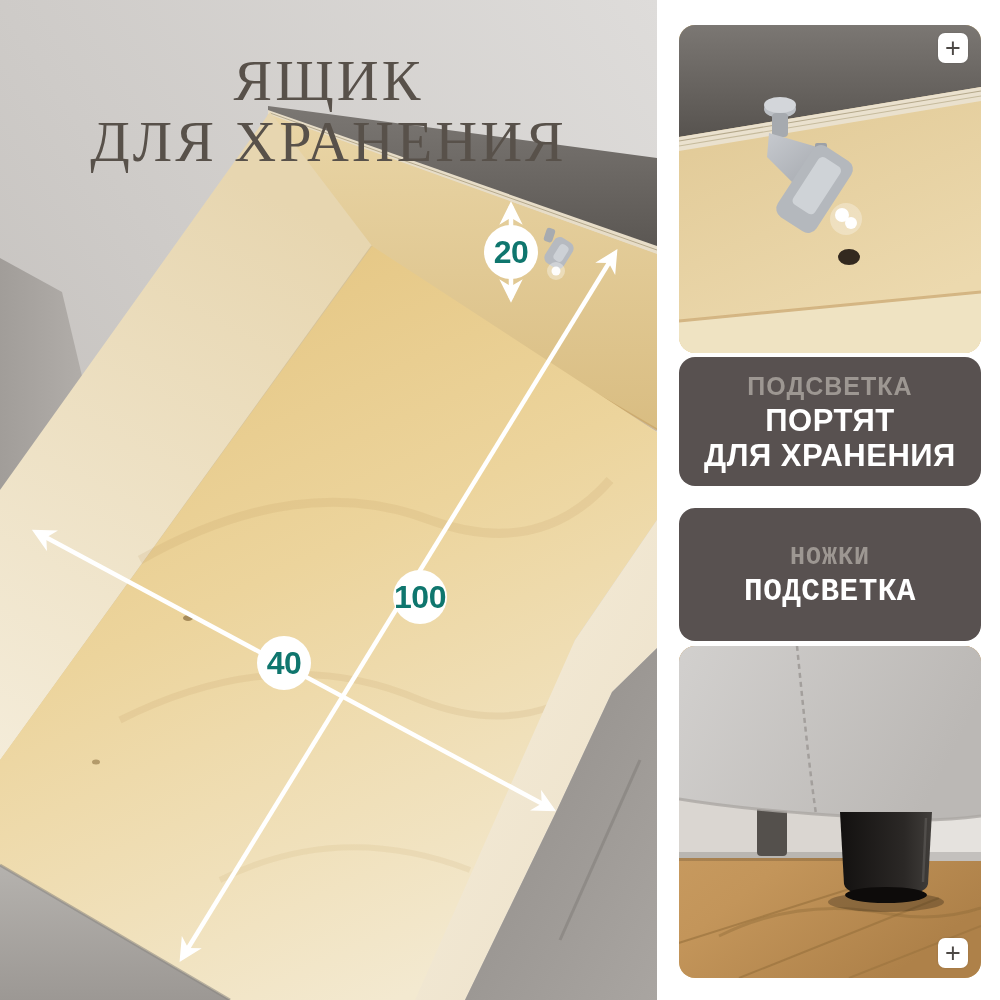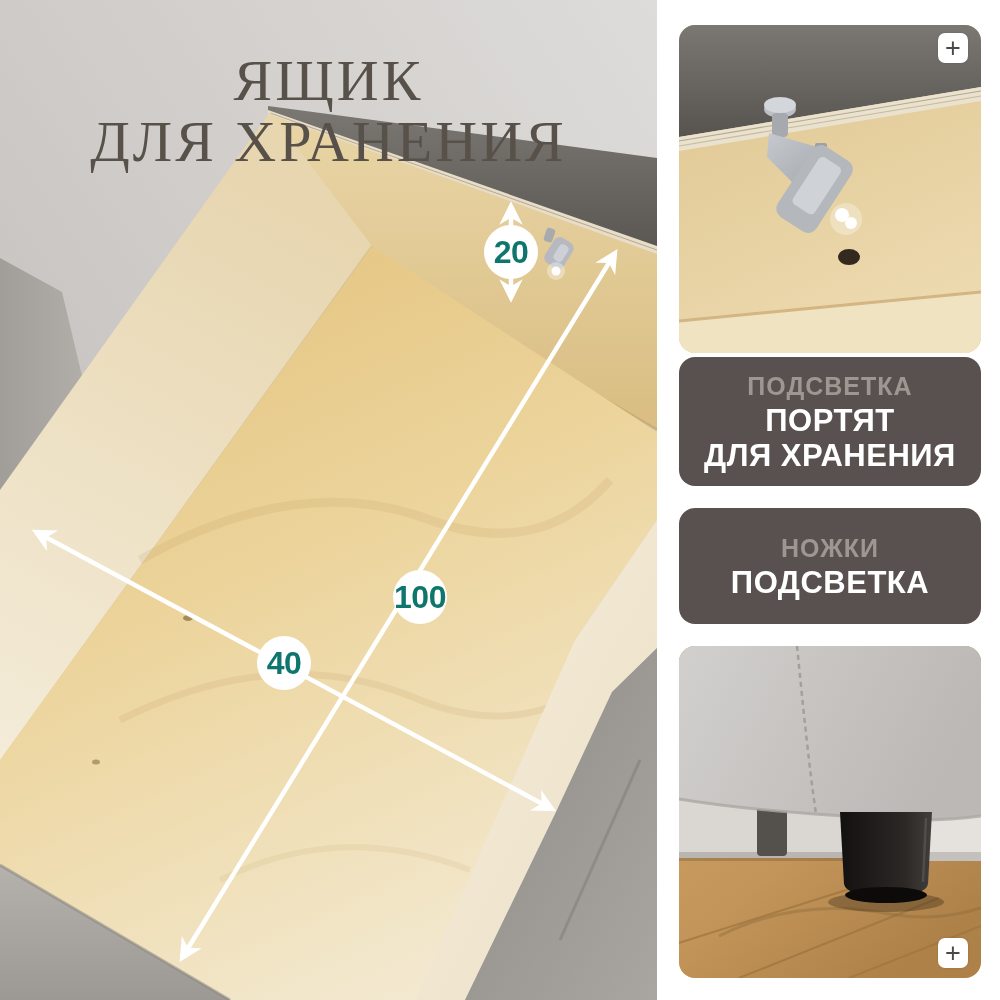--- a/index.html
+++ b/index.html
@@ -200,21 +200,21 @@
       <span>+</span>
     </div>
   </div>
 
   <div class="caption-panel" style="top:357px;height:129px;">
     <div class="caption-muted">ПОДСВЕТКА</div>
     <div class="caption-strong">ПОРТЯТ</div>
     <div class="caption-strong">ДЛЯ ХРАНЕНИЯ</div>
   </div>
 
-  <div class="caption-panel" style="top:508px;height:116px;">
+  <div class="caption-panel" style="top:508px;height:133px;font-family:Liberation Mono, monospace;">
     <div class="caption-muted">НОЖКИ</div>
     <div class="caption-strong">ПОДСВЕТКА</div>
   </div>
 
   <div class="photo-panel" style="top:646px;height:332px;">
     <svg width="302" height="332" viewBox="0 0 302 332" preserveAspectRatio="none">
       <defs>
         <linearGradient id="p4Floor" x1="0" y1="0" x2="0.7" y2="1">
           <stop offset="0" stop-color="#d0a469"></stop>
             <stop offset="0.6" stop-color="#c3955a"></stop>

